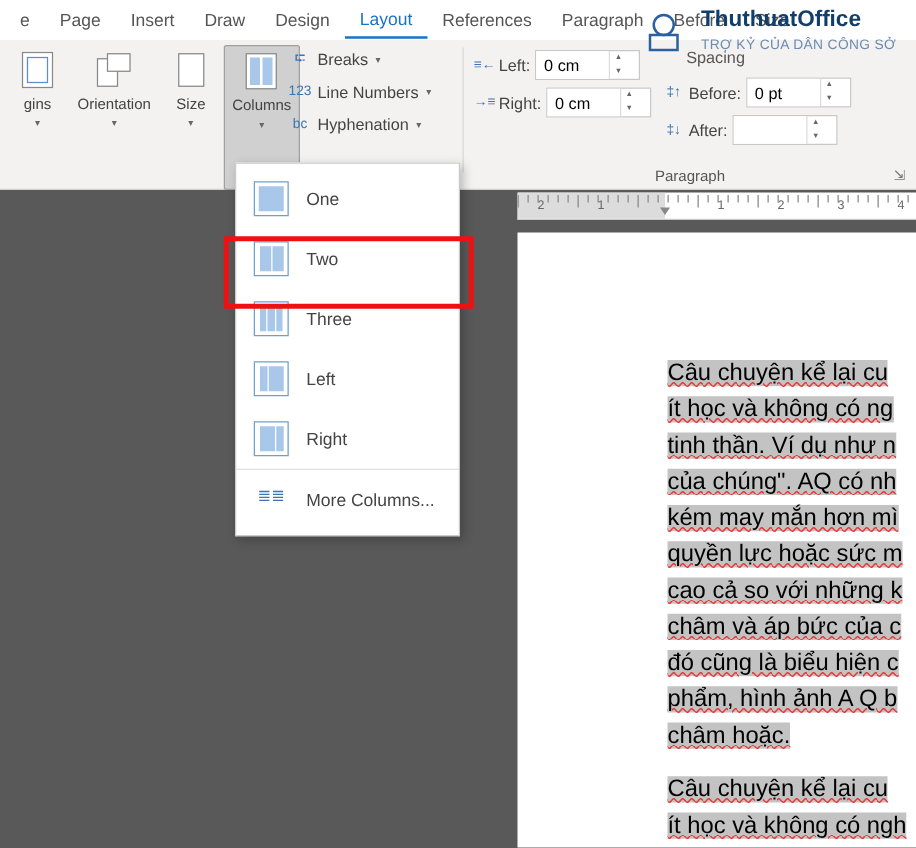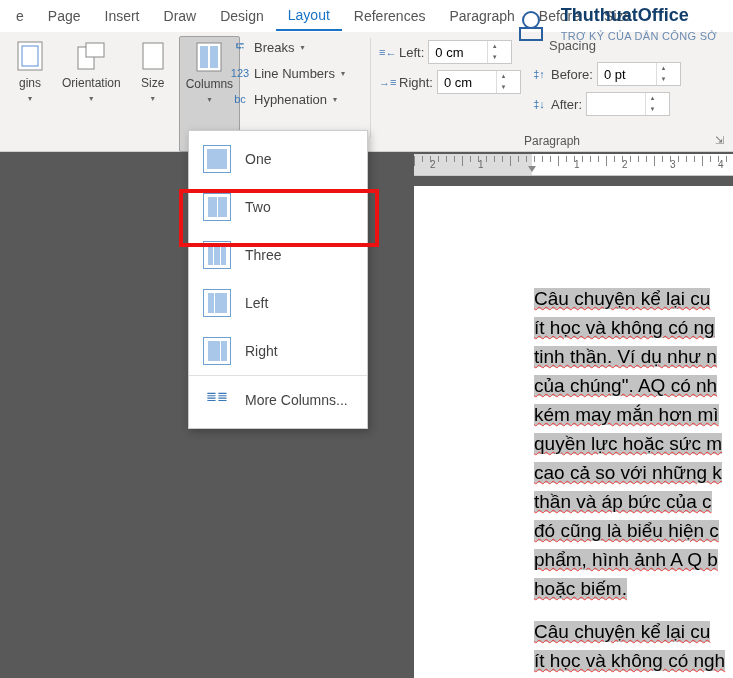--- a/index.html
+++ b/index.html
@@ -303,24 +303,24 @@
   <div class="page">
     <div class="text-block" style="margin-left:118px;">
       <p>
         <span class="sel">Câu chuyện kể lại cu</span><br>
         <span class="sel">ít học và không có ng</span><br>
         <span class="sel">tinh thần. Ví dụ như n</span><br>
         <span class="sel">của chúng". AQ có nh</span><br>
         <span class="sel">kém may mắn hơn mì</span><br>
         <span class="sel">quyền lực hoặc sức m</span><br>
         <span class="sel">cao cả so với những k</span><br>
-        <span class="sel">thần và áp bức của c</span><br>
+        <span class="sel">châm và áp bức của c</span><br>
         <span class="sel">đó cũng là biểu hiện c</span><br>
         <span class="sel">phẩm, hình ảnh A Q b</span><br>
-        <span class="sel">hoặc biếm.</span>
+        <span class="sel">châm hoặc.</span>
       </p>
       <p>
         <span class="sel">Câu chuyện kể lại cu</span><br>
         <span class="sel">ít học và không có ngh</span><br>
         
       </p>
     </div>
   </div>
 </div>
 

